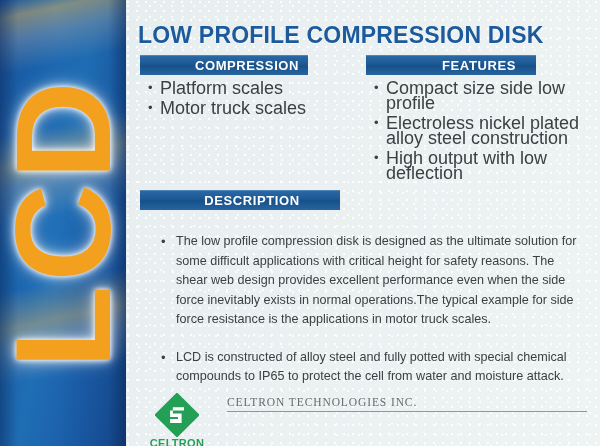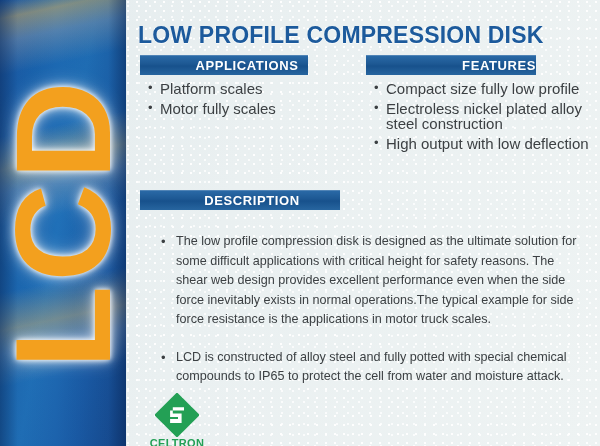--- a/index.html
+++ b/index.html
@@ -123,36 +123,36 @@
   }
   .bar-label {
     color: #ffffff;
     font-size: 13px;
     font-weight: bold;
     letter-spacing: 0.6px;
     padding-left: 46px;
     white-space: nowrap;
   }
   .bar-apps { left: 14px;  top: 39px;  width: 168px; }
-  .bar-feat { left: 240px; top: 39px;  width: 170px; justify-content: flex-end; }
+  .bar-feat { left: 240px; top: 39px;  width: 170px; }
   .bar-desc { left: 14px;  top: 174px; width: 200px; text-align: center; }
   .bar-desc .bar-label { padding-left: 24px; }
   .bar-feat .bar-label { padding-left: 56px; }
 
   
   ul.blist {
     list-style: none;
     margin: 0;
     padding: 0;
   }
   ul.blist li {
     position: relative;
     padding-left: 12px;
     margin-bottom: 5px;
-    font-size: 15px;
+    font-size: 18px;
     line-height: 15px;
     color: #3c4043;
   }
   ul.blist li::before {
     content: "\2022";
     position: absolute;
     left: 0;
     top: -1px;
     font-size: 13px;
     color: #3c4043;
@@ -257,32 +257,32 @@
   <div class="spine">
     <div class="spine-sheen"></div>
     <div class="spine-text">LCD</div>
   </div>
 
   <div class="content">
 
     <div class="doc-title">LOW PROFILE COMPRESSION DISK</div>
 
     <div class="bar bar-apps">
-      <span class="bar-label">APPLICATIONS</span>
+      <span class="bar-label">COMPRESSION</span>
     </div>
     <ul class="blist list-apps">
       <li>Platform scales</li>
-      <li>Motor fully scales</li>
+      <li>Motor truck scales</li>
     </ul>
 
     <div class="bar bar-feat">
       <span class="bar-label">FEATURES</span>
     </div>
     <ul class="blist list-feat">
-      <li>Compact size fully low profile</li>
+      <li>Compact size side low profile</li>
       <li>Electroless nickel plated alloy steel construction</li>
       <li>High output with low deflection</li>
     </ul>
 
     <div class="bar bar-desc">
       <span class="bar-label">DESCRIPTION</span>
     </div>
     <div class="desc-wrap">
       <ul class="dlist">
         <li>The low profile compression disk is designed as the ultimate solution for some difficult applications with critical height for safety reasons. The shear web design provides excellent performance even when the side force inevitably exists in normal operations.The typical example for side force resistance is the applications in motor truck scales.</li>
@@ -310,16 +310,17 @@
                      L23.0 26.1
                      L23.0 23.9
                      L15.1 23.9
                      L15.1 17.5
                      L29.0 17.5
                      Z" fill="#ffffff" transform="rotate(0 22 22)"></path>
           </svg>
         </div>
         <div class="logo-word">CELTRON</div>
       </div>
+      <div class="company">CELTRON TECHNOLOGIES INC.</div>
     </div>
 
   </div>
 </div>
 
 </body></html>

